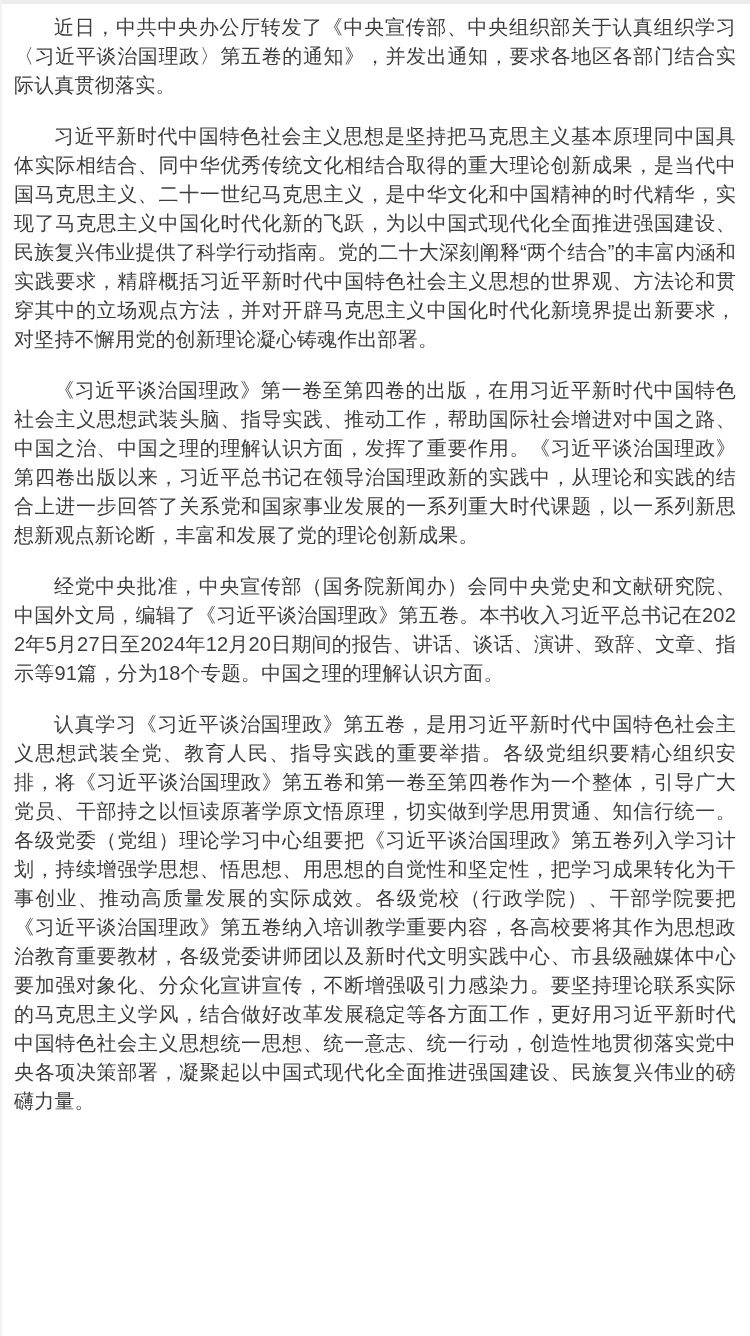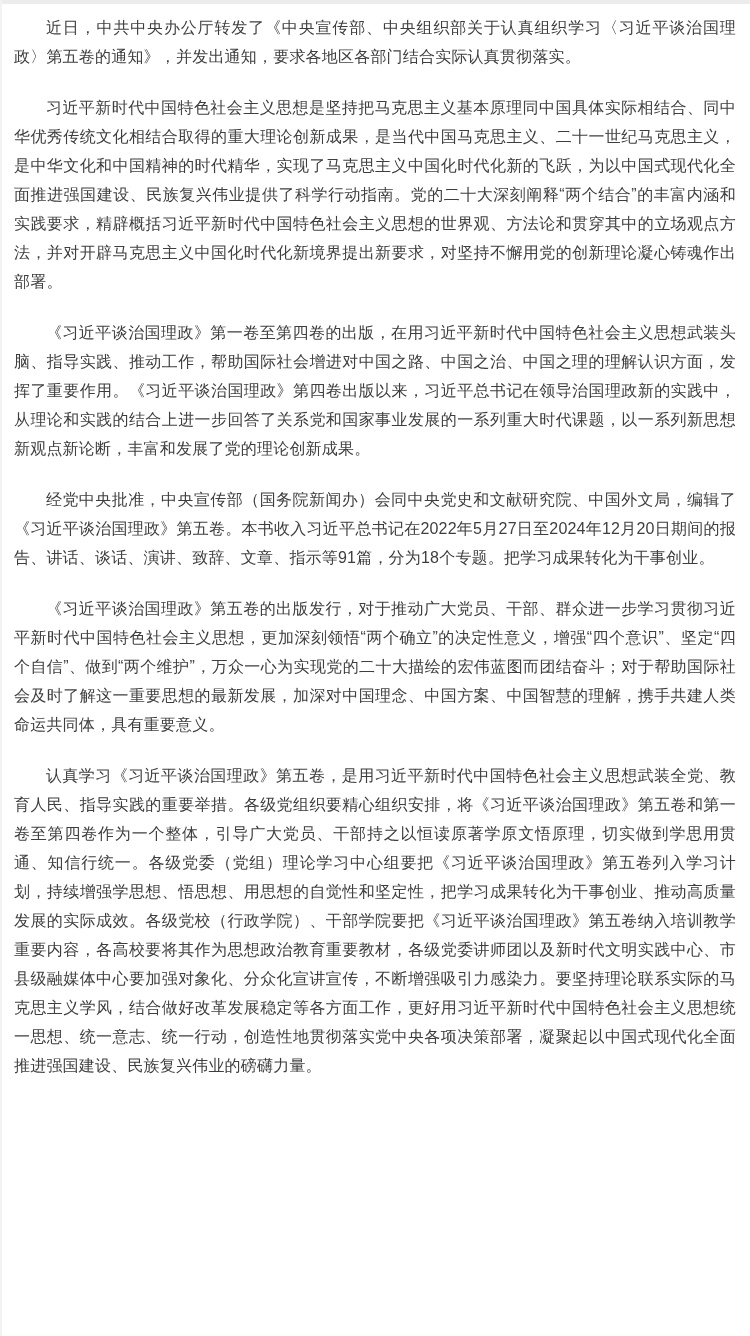--- a/index.html
+++ b/index.html
@@ -26,37 +26,36 @@
     top: 0;
     width: 2px;
     height: 100%;
     background: #f2f2f2;
   }
   .content {
     padding: 9px 14px 0 14px;
   }
   p.para {
     margin: 0 0 22px 0;
-    font-size: 16px;
+    font-size: 20px;
     line-height: 29px;
     color: #3e3e3e;
     text-align: justify;
     text-indent: 2em;
     letter-spacing: 0.2px;
     word-break: break-all;
   }
 </style>
 </head>
 <body>
 
 <div class="page">
   <div class="top-edge"></div>
   <div class="left-edge"></div>
   <div class="content">
     <p class="para">近日，中共中央办公厅转发了《中央宣传部、中央组织部关于认真组织学习〈习近平谈治国理政〉第五卷的通知》，并发出通知，要求各地区各部门结合实际认真贯彻落实。</p>
     <p class="para">习近平新时代中国特色社会主义思想是坚持把马克思主义基本原理同中国具体实际相结合、同中华优秀传统文化相结合取得的重大理论创新成果，是当代中国马克思主义、二十一世纪马克思主义，是中华文化和中国精神的时代精华，实现了马克思主义中国化时代化新的飞跃，为以中国式现代化全面推进强国建设、民族复兴伟业提供了科学行动指南。党的二十大深刻阐释“两个结合”的丰富内涵和实践要求，精辟概括习近平新时代中国特色社会主义思想的世界观、方法论和贯穿其中的立场观点方法，并对开辟马克思主义中国化时代化新境界提出新要求，对坚持不懈用党的创新理论凝心铸魂作出部署。</p>
     <p class="para">《习近平谈治国理政》第一卷至第四卷的出版，在用习近平新时代中国特色社会主义思想武装头脑、指导实践、推动工作，帮助国际社会增进对中国之路、中国之治、中国之理的理解认识方面，发挥了重要作用。《习近平谈治国理政》第四卷出版以来，习近平总书记在领导治国理政新的实践中，从理论和实践的结合上进一步回答了关系党和国家事业发展的一系列重大时代课题，以一系列新思想新观点新论断，丰富和发展了党的理论创新成果。</p>
-    <p class="para">经党中央批准，中央宣传部（国务院新闻办）会同中央党史和文献研究院、中国外文局，编辑了《习近平谈治国理政》第五卷。本书收入习近平总书记在2022年5月27日至2024年12月20日期间的报告、讲话、谈话、演讲、致辞、文章、指示等91篇，分为18个专题。把学习成果转化为干事创业。</p>
-    <p class="para">《习近平谈治国理政》第五卷的出版发行，对于推动广大党员、干部、群众进一步学习贯彻习近平新时代中国特色社会主义思想，更加深刻领悟“两个确立”的决定性意义，增强“四个意识”、坚定“四个自信”、做到“两个维护”，万众一心为实现党的二十大描绘的宏伟蓝图而团结奋斗；对于帮助国际社会及时了解这一重要思想的最新发展，加深对中国理念、中国方案、中国智慧的理解，携手共建人类命运共同体，具有重要意义。</p>
+    <p class="para">经党中央批准，中央宣传部（国务院新闻办）会同中央党史和文献研究院、中国外文局，编辑了《习近平谈治国理政》第五卷。本书收入习近平总书记在2022年5月27日至2024年12月20日期间的报告、讲话、谈话、演讲、致辞、文章、指示等91篇，分为18个专题。中国之理的理解认识方面。</p>
     <p class="para">认真学习《习近平谈治国理政》第五卷，是用习近平新时代中国特色社会主义思想武装全党、教育人民、指导实践的重要举措。各级党组织要精心组织安排，将《习近平谈治国理政》第五卷和第一卷至第四卷作为一个整体，引导广大党员、干部持之以恒读原著学原文悟原理，切实做到学思用贯通、知信行统一。各级党委（党组）理论学习中心组要把《习近平谈治国理政》第五卷列入学习计划，持续增强学思想、悟思想、用思想的自觉性和坚定性，把学习成果转化为干事创业、推动高质量发展的实际成效。各级党校（行政学院）、干部学院要把《习近平谈治国理政》第五卷纳入培训教学重要内容，各高校要将其作为思想政治教育重要教材，各级党委讲师团以及新时代文明实践中心、市县级融媒体中心要加强对象化、分众化宣讲宣传，不断增强吸引力感染力。要坚持理论联系实际的马克思主义学风，结合做好改革发展稳定等各方面工作，更好用习近平新时代中国特色社会主义思想统一思想、统一意志、统一行动，创造性地贯彻落实党中央各项决策部署，凝聚起以中国式现代化全面推进强国建设、民族复兴伟业的磅礴力量。</p>
 
   </div>
 </div>
 
 </body></html>

